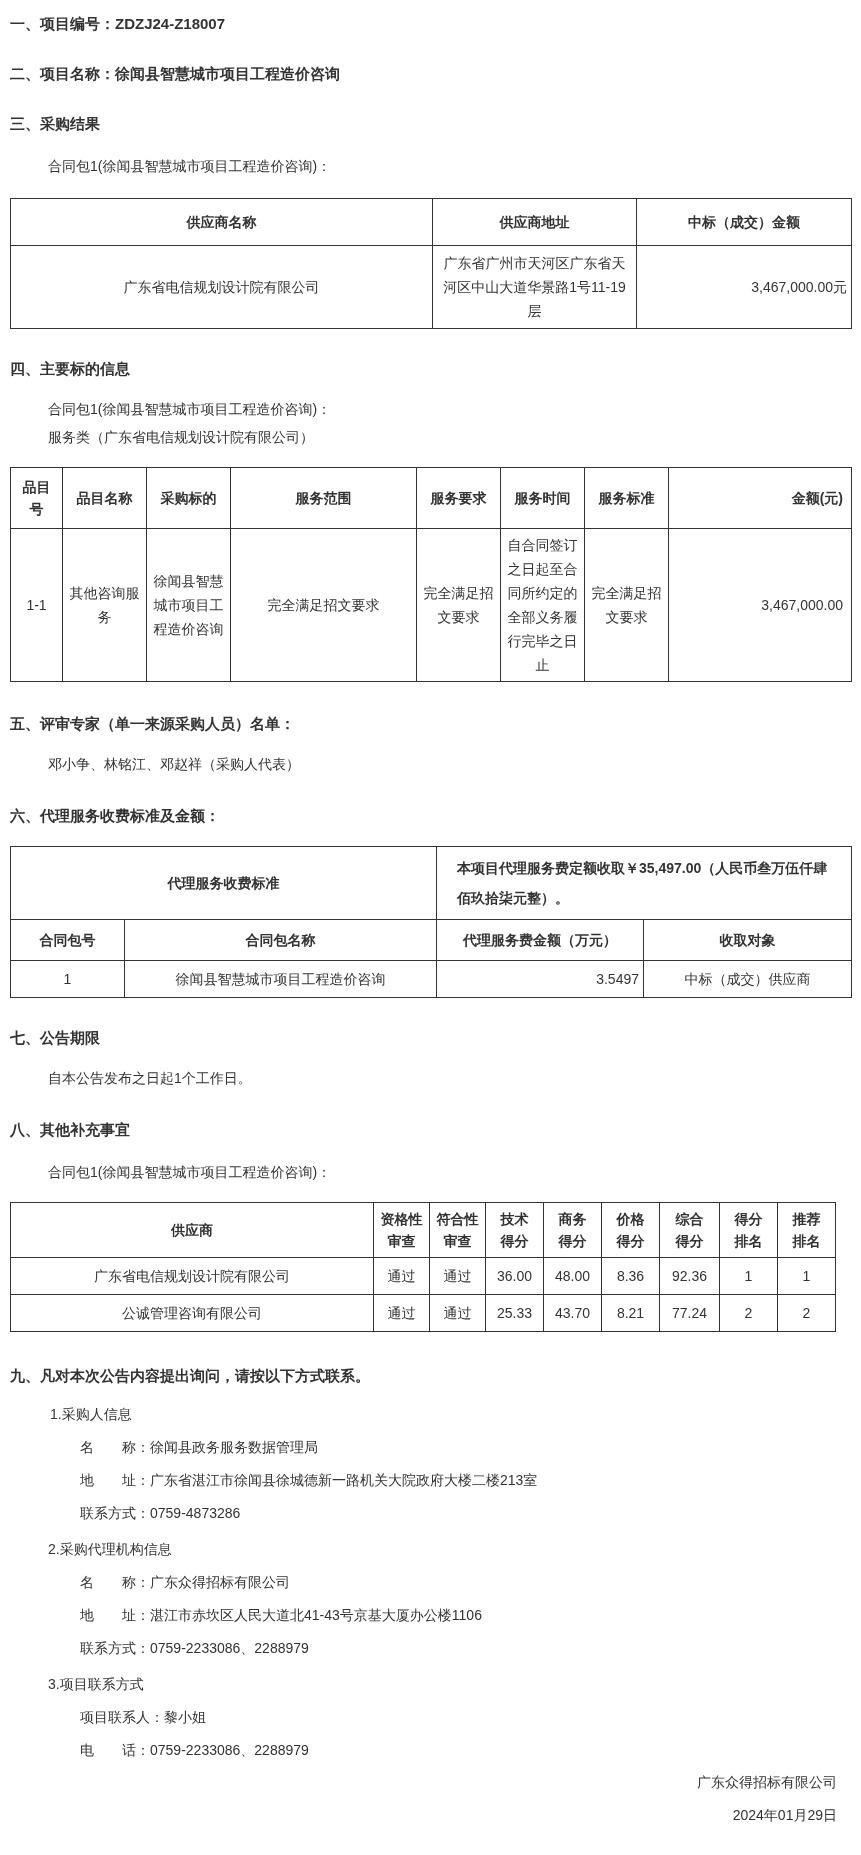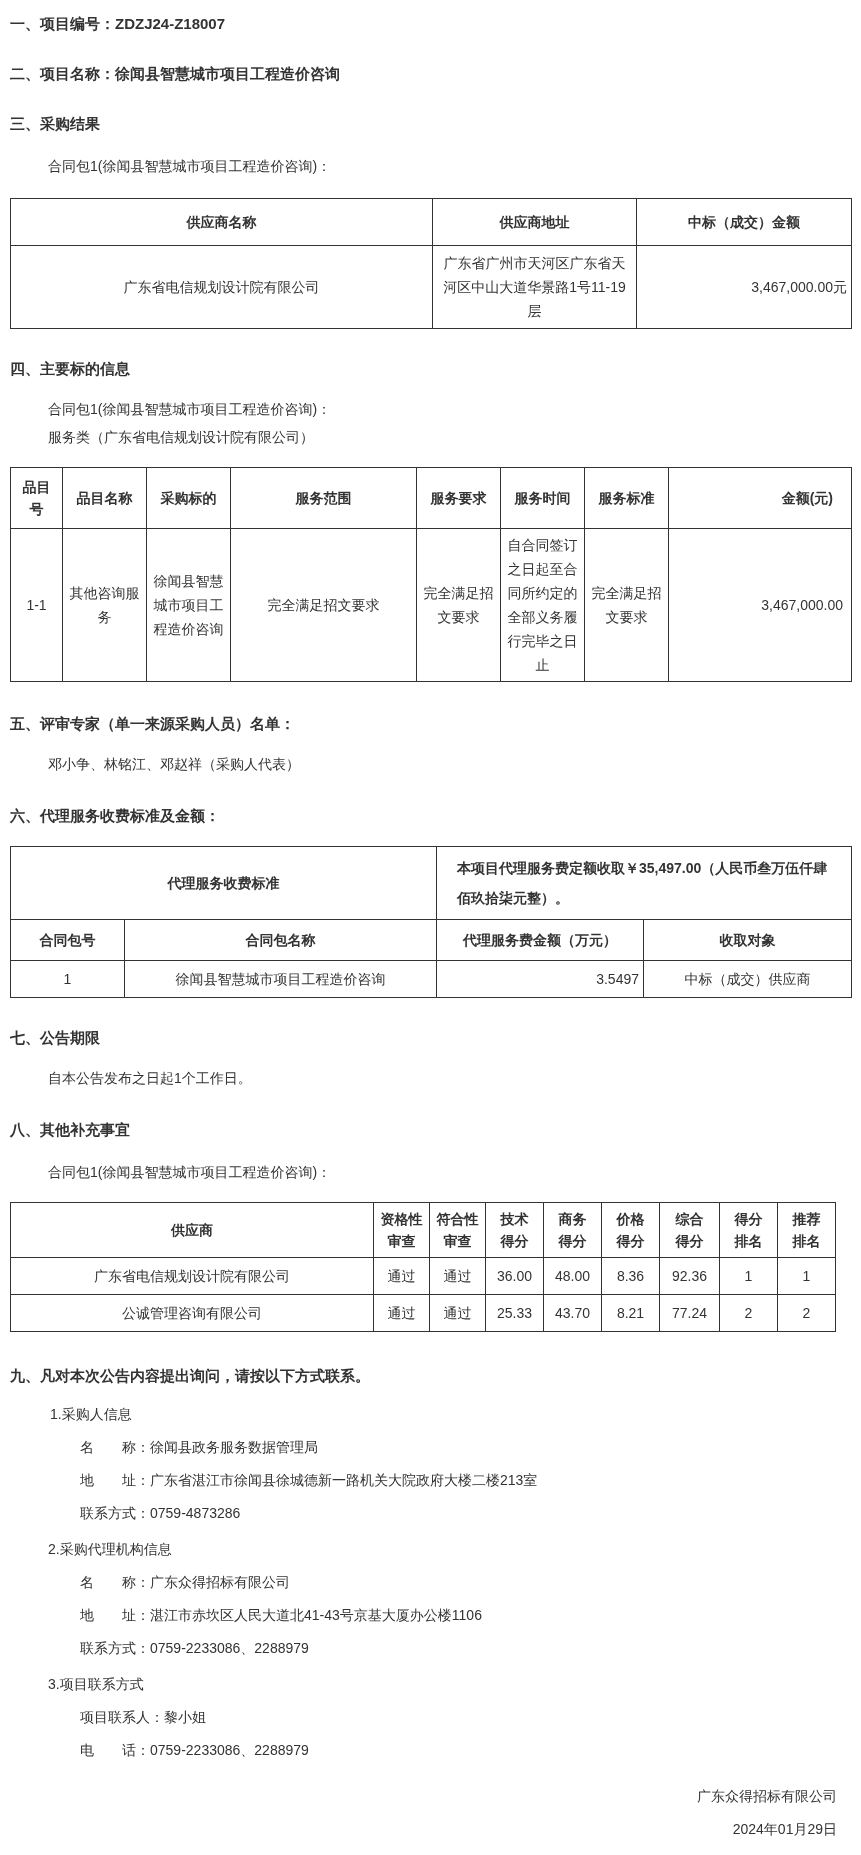--- a/index.html
+++ b/index.html
@@ -49,21 +49,21 @@
     white-space: pre-line;
     line-height: 22px;
     padding: 8px 4px;
   }
   td { line-height: 24px; padding: 4px 4px; }
 
   .t3 th { padding: 12px 4px; }
   .t3 td { padding: 5px 4px; }
 
   .num { text-align: right; padding-right: 8px; }
-  .num-h { text-align: right; padding-right: 18px; }
+  .num-h { text-align: right; padding-right: 8px; }
 
   .t6 .fee-label { font-weight: bold; padding: 6px 4px; }
   .t6 .fee-desc {
     font-weight: bold;
     text-align: left;
     line-height: 30px;
     padding: 6px 20px;
   }
   .t6 th { padding: 9px 4px; }
   .t6 td { padding: 6px 4px; }
@@ -81,21 +81,21 @@
     font-size: 14px;
     line-height: 20px;
     margin: 13px 0 0 70px;
   }
   .footer-line {
     font-size: 14px;
     line-height: 20px;
     text-align: right;
     margin: 13px 14px 0 0;
   }
-  .footer-line.co { margin-top: 26px; text-align: right; }
+  .footer-line.co { margin-top: 12px; text-align: right; }
 </style>
 </head>
 <body>
 
 <div class="doc">
 
   <div class="sec-heading first">一、项目编号：ZDZJ24-Z18007</div>
 
   <div class="sec-heading">二、项目名称：徐闻县智慧城市项目工程造价咨询</div>
 

